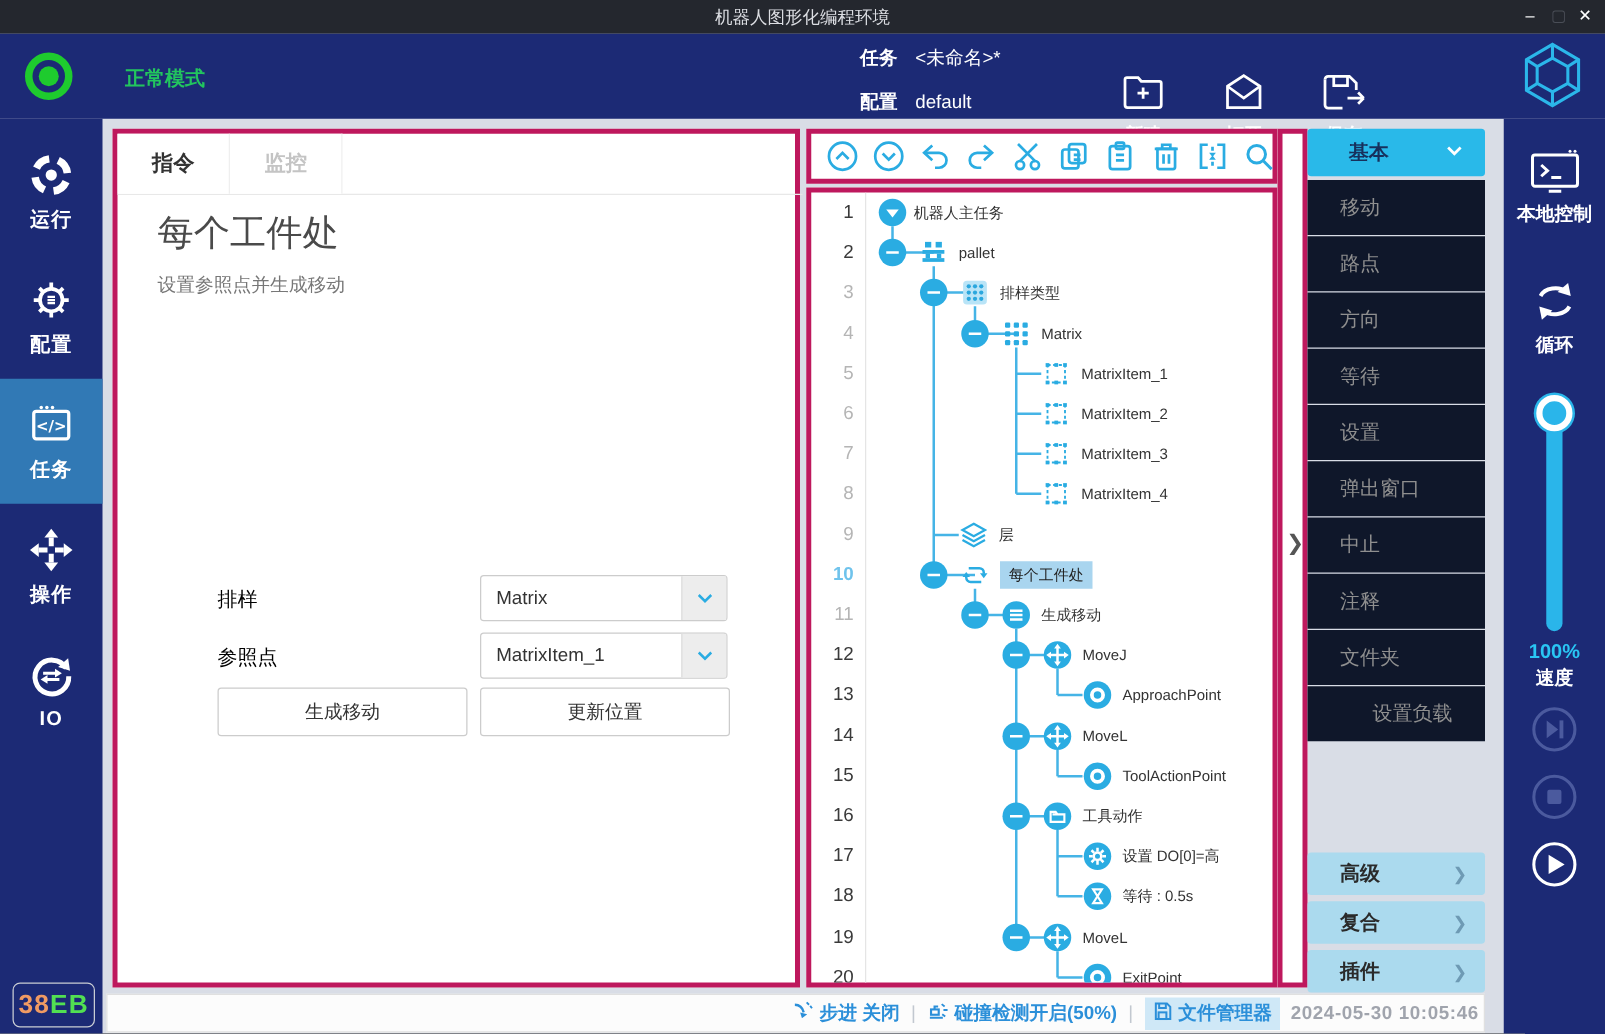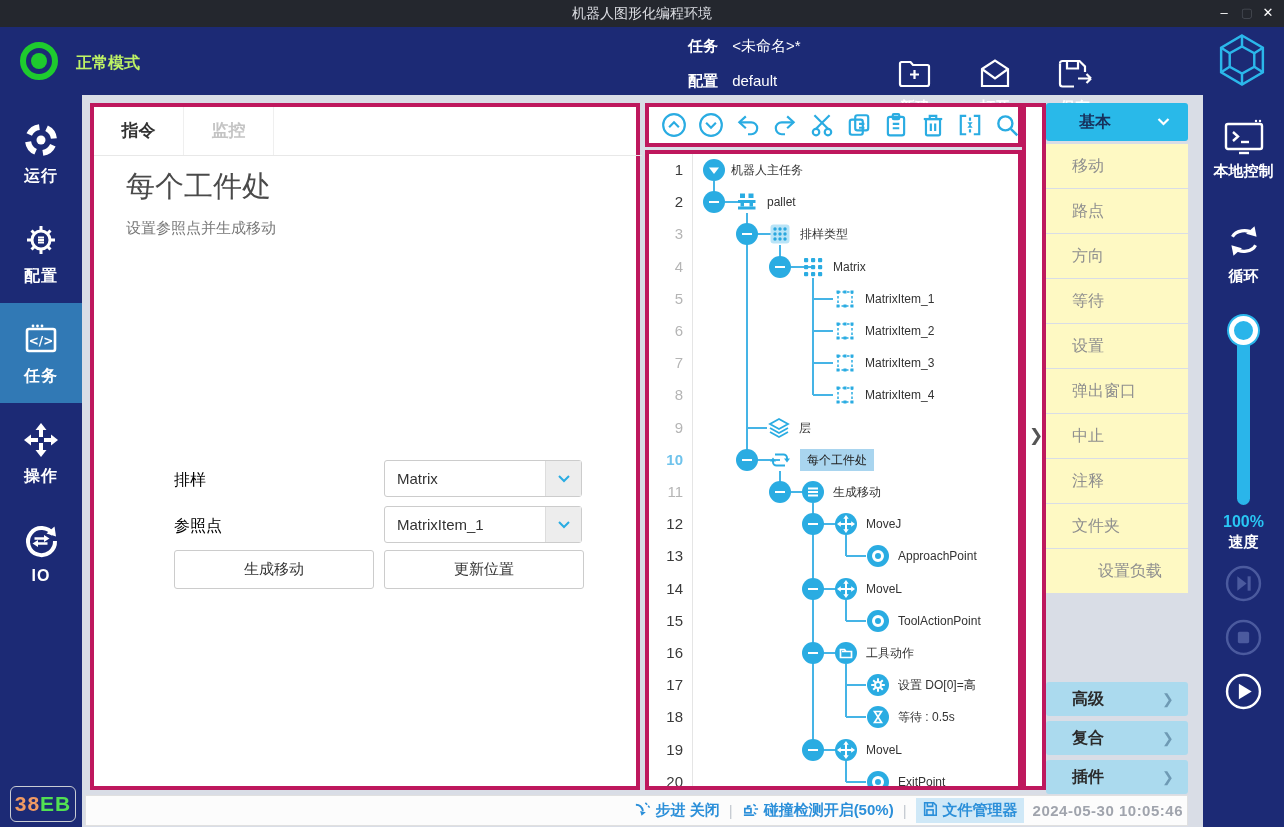--- a/index.html
+++ b/index.html
@@ -6,21 +6,21 @@
   #app{position:relative;width:1284px;height:827px;overflow:hidden;background:#d9dde6;
        font-family:"Liberation Sans","DejaVu Sans",sans-serif;padding-left:32px;-webkit-font-smoothing:antialiased;}
   .abs{position:absolute;}
   
   .titlebar{left:0;top:0;width:1284px;height:27px;background:#24272e;color:#e3e5ea;}
   .titlebar .ttl{left:0;right:0;top:5px;text-align:center;font-size:14px;color:#dcdee3;}
   .winbtn{top:3px;width:20px;height:20px;line-height:20px;text-align:center;color:#fff;font-size:13px;cursor:default;}
   
   .header{left:0;top:27px;width:1284px;height:68px;background:#1c2a75;}
   .modewrap{left:18px;top:13px;display:flex;align-items:center;gap:16px;}
-  .modelabel{color:#bef264;font-weight:bold;font-size:16px;}
+  .modelabel{color:#22c55e;font-weight:bold;font-size:16px;margin-left:24px;}
   .hmeta{color:#fff;font-size:15px;}
   .hmeta b{font-weight:bold;margin-right:10px;}
   .actions{left:885px;top:30px;display:flex;gap:20px;}
   .action{width:60px;display:flex;flex-direction:column;align-items:center;gap:3px;cursor:pointer;}
   .action .alabel{color:#fff;font-size:15px;font-weight:bold;}
   
   .lnav{left:0;top:95px;width:82px;height:732px;background:#1c2a75;}
   .navitem{width:82px;height:100px;display:flex;flex-direction:column;align-items:center;justify-content:center;gap:6px;cursor:pointer;}
   .navitem.sel{background:#3179b5;}
   .navlabel{color:#fff;font-size:16px;font-weight:bold;letter-spacing:1px;}
@@ -54,21 +54,21 @@
   .tcircle .minus{width:10px;height:2px;background:#fff;display:block;}
   .ticon{width:24px;height:24px;} .ticon svg{display:block;}
   .tlabel{font-size:12px;color:#333;height:22px;line-height:22px;white-space:nowrap;cursor:default;}
   .tlabel.hl{background:#a9d5ef;padding:0 7px;color:#222;}
   .strip{left:1022px;top:103px;width:24px;height:687px;}
   .stripchev{left:1029px;top:425px;font-size:17px;color:#555;cursor:pointer;}
   
   .lib{left:1046px;top:103px;width:142px;height:694px;}
   .libheader{left:0;top:0;width:142px;height:38px;background:#29b9e9;border-radius:3px;display:flex;align-items:center;cursor:pointer;}
   .libheader .lhl{flex:1;padding-left:33px;font-size:16px;font-weight:bold;color:#17305c;}
-  .libitem{left:0;width:142px;height:44px;background:#fef9c3;display:flex;align-items:center;cursor:pointer;}
+  .libitem{left:0;width:142px;height:44px;background:#0f172a;display:flex;align-items:center;cursor:pointer;}
   .libitem span{padding-left:26px;font-size:16px;color:#8f8f8f;}
   .libgroup{left:0;width:142px;height:34px;background:#abdaee;border-radius:3px;display:flex;align-items:center;cursor:pointer;}
   .libgroup .lgl{flex:1;padding-left:26px;font-size:16px;font-weight:bold;color:#2a2a2a;}
   .libgroup .lgc{width:26px;color:#6e9ab4;font-size:14px;}
   
   .rnav{left:1203px;top:95px;width:81px;height:732px;background:#1c2a75;}
   .rlabel{width:81px;text-align:center;color:#fff;font-size:15px;font-weight:bold;}
   .sltrack{left:34px;width:13px;border-radius:7px;background:#2ab5ea;}
   .slhandle{left:26px;width:19px;height:19px;border-radius:50%;background:#2ab5ea;border:5px solid #fff;box-shadow:0 0 0 2px #2ab5ea;cursor:pointer;}
   .speedv{width:81px;text-align:center;color:#29c6f4;font-size:16px;font-weight:bold;}

